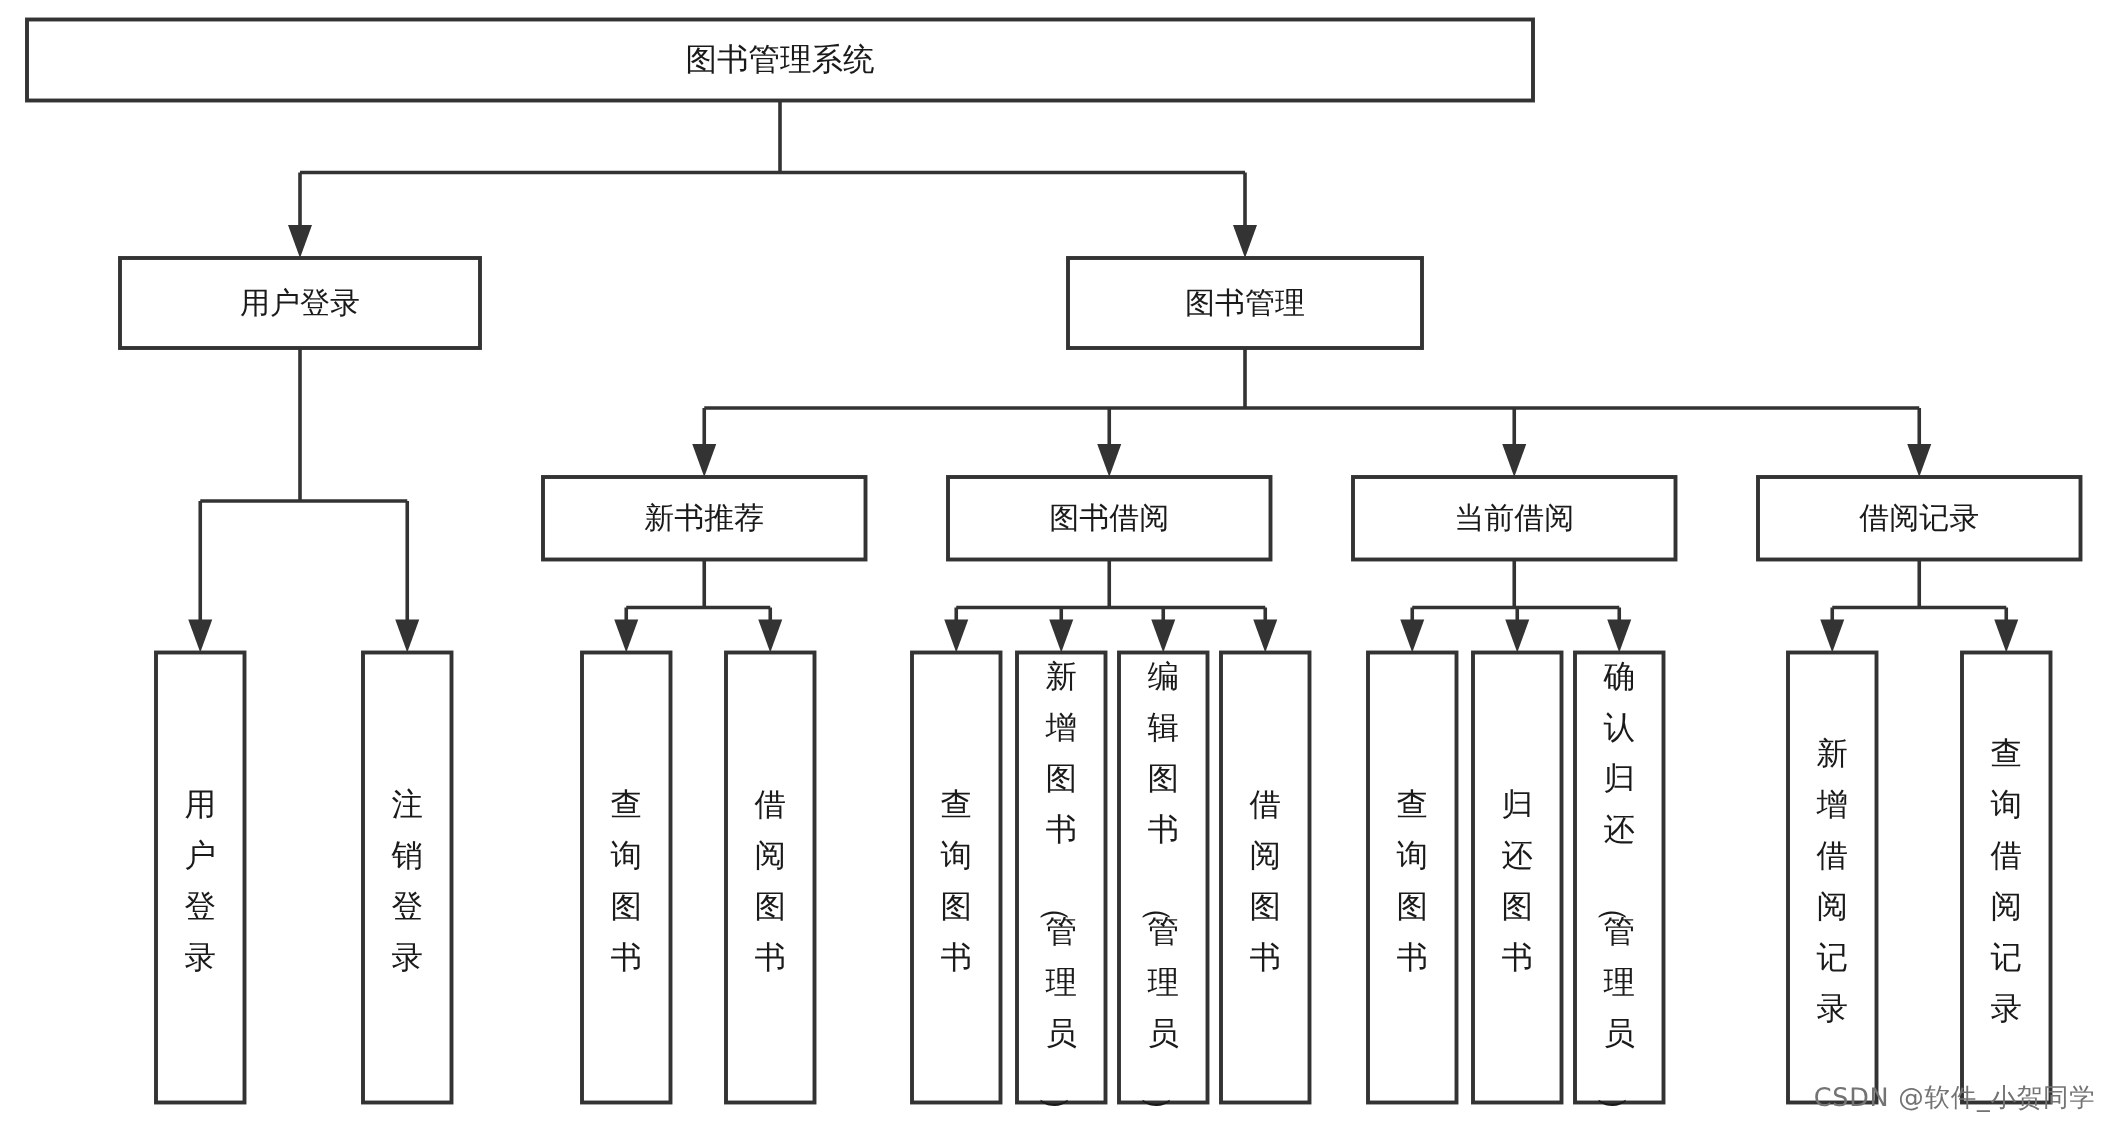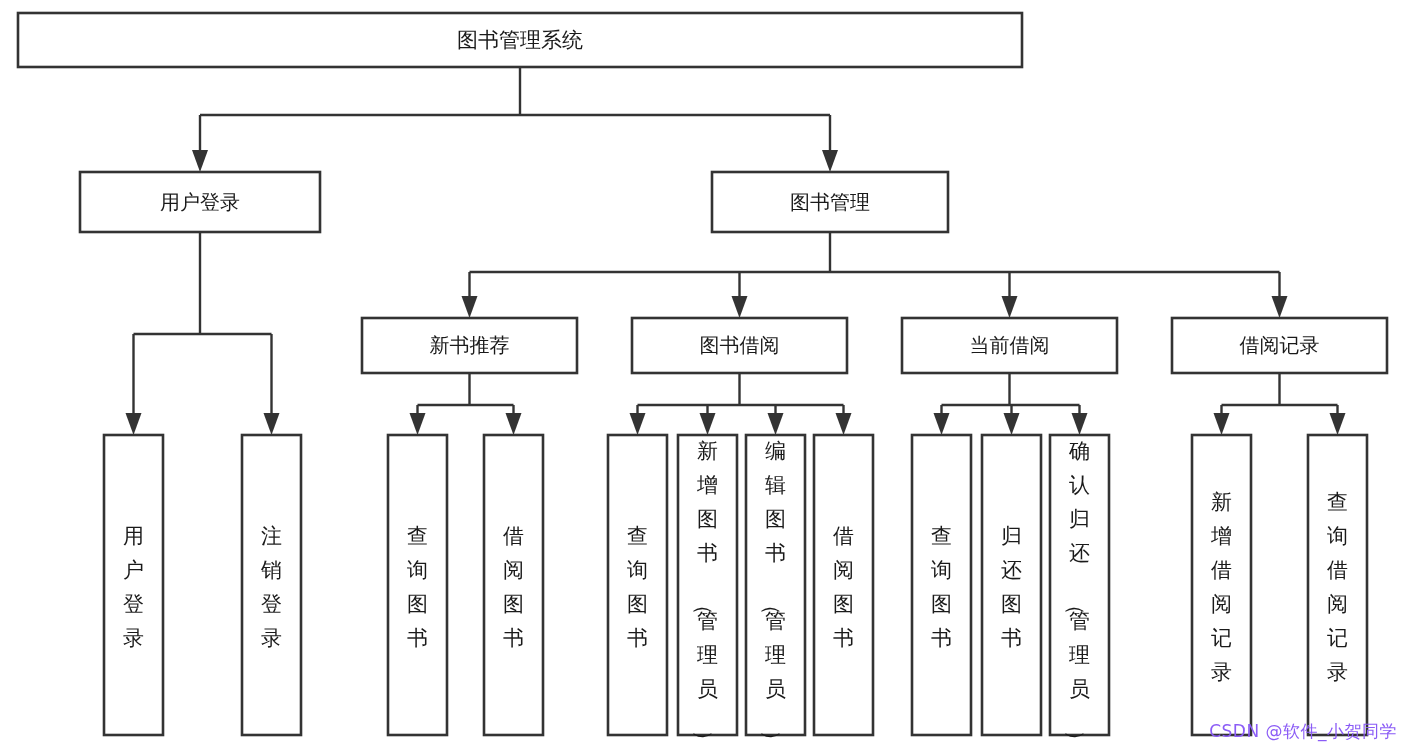--- a/index.html
+++ b/index.html
@@ -53,21 +53,21 @@
   .arrow-head {
     fill: #333333;
     stroke: none;
   }
   .watermark {
     position: absolute;
     right: 8px;
     bottom: 4px;
     font-family: "DejaVu Sans", "Liberation Sans", sans-serif;
     font-size: 17px;
-    color: #8b5cf6;
+    color: #737373;
     letter-spacing: 0.5px;
     white-space: nowrap;
     pointer-events: none;
   }
 </style>
 </head>
 <body>
 
 <div id="diagram-root">
   <svg class="diagram" viewBox="0 0 1405 747" xmlns="http://www.w3.org/2000/svg">

